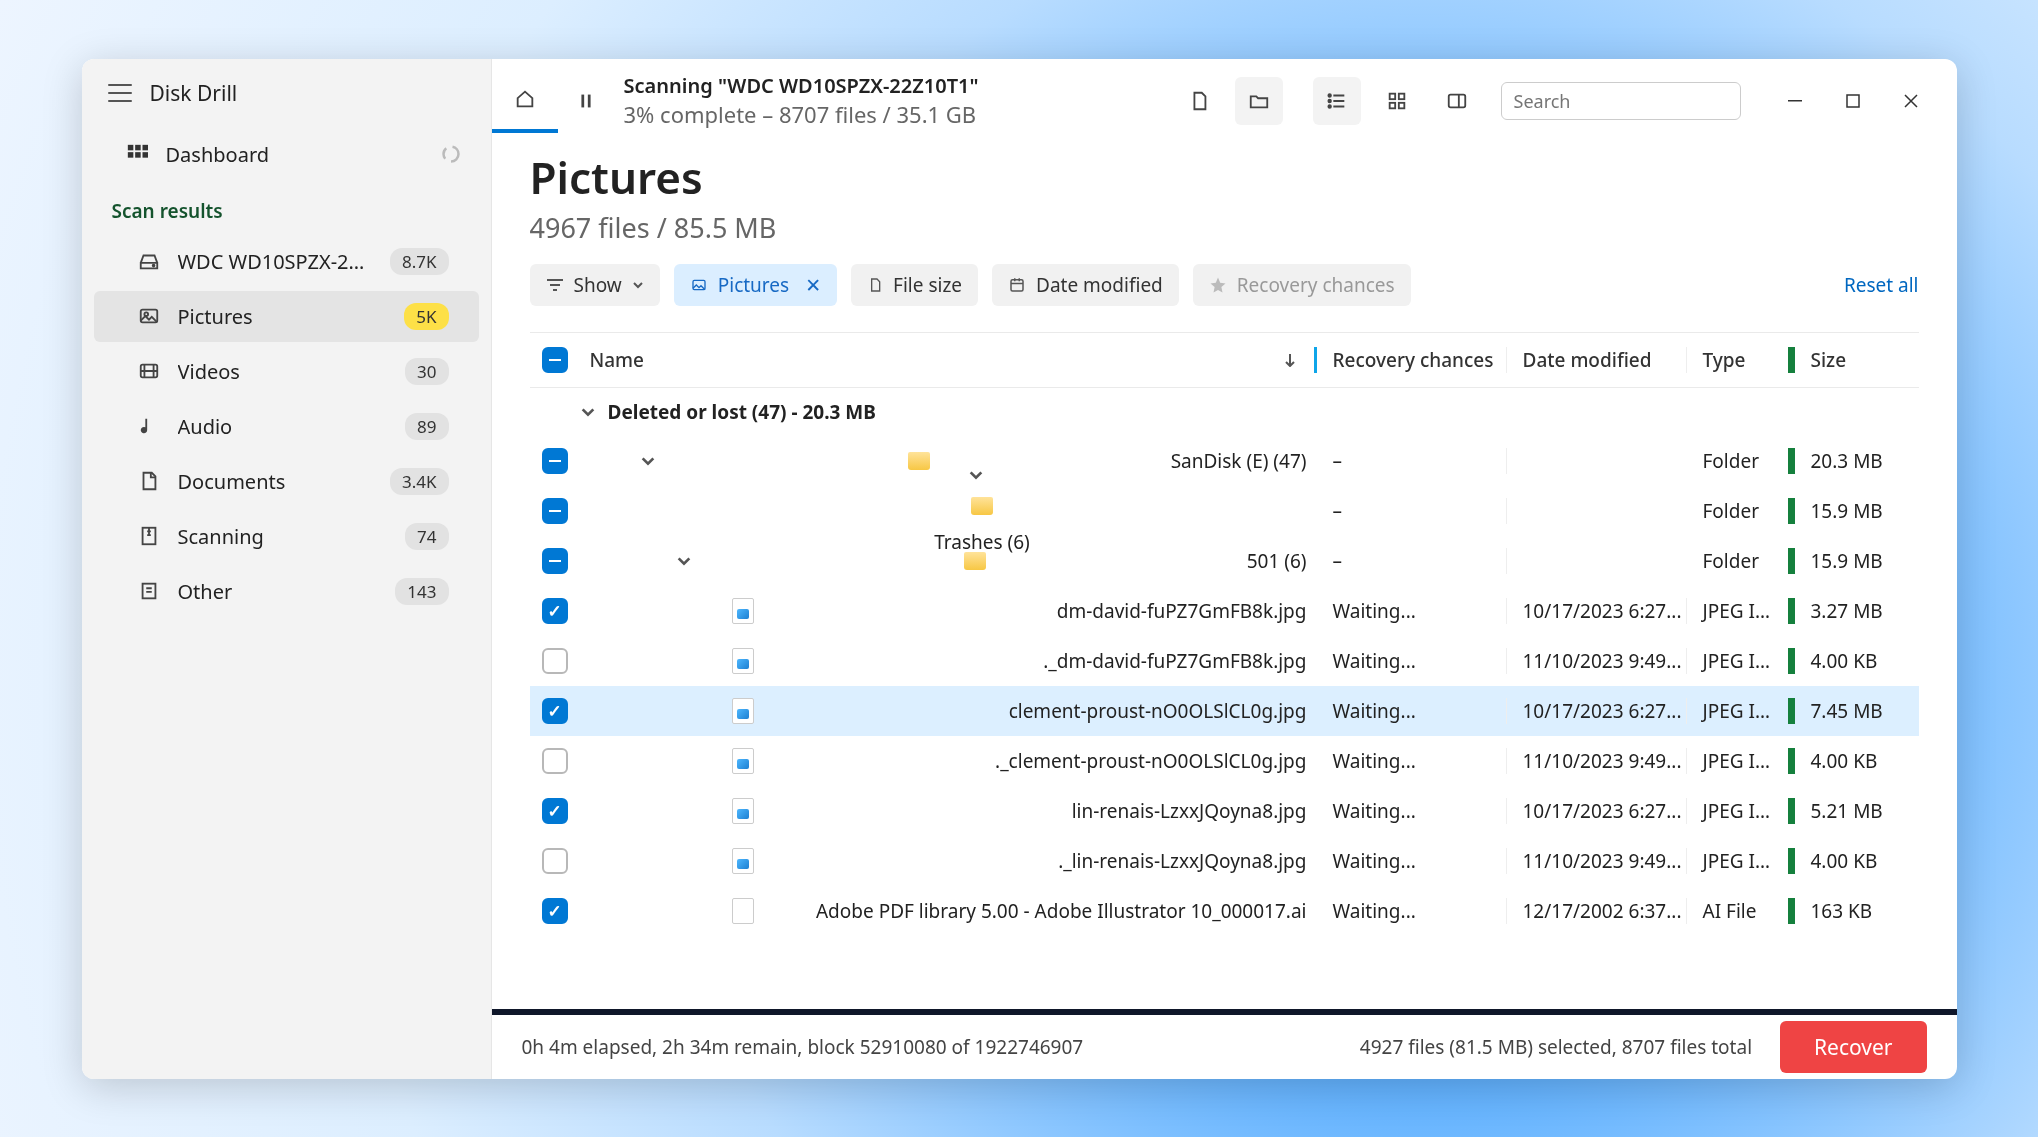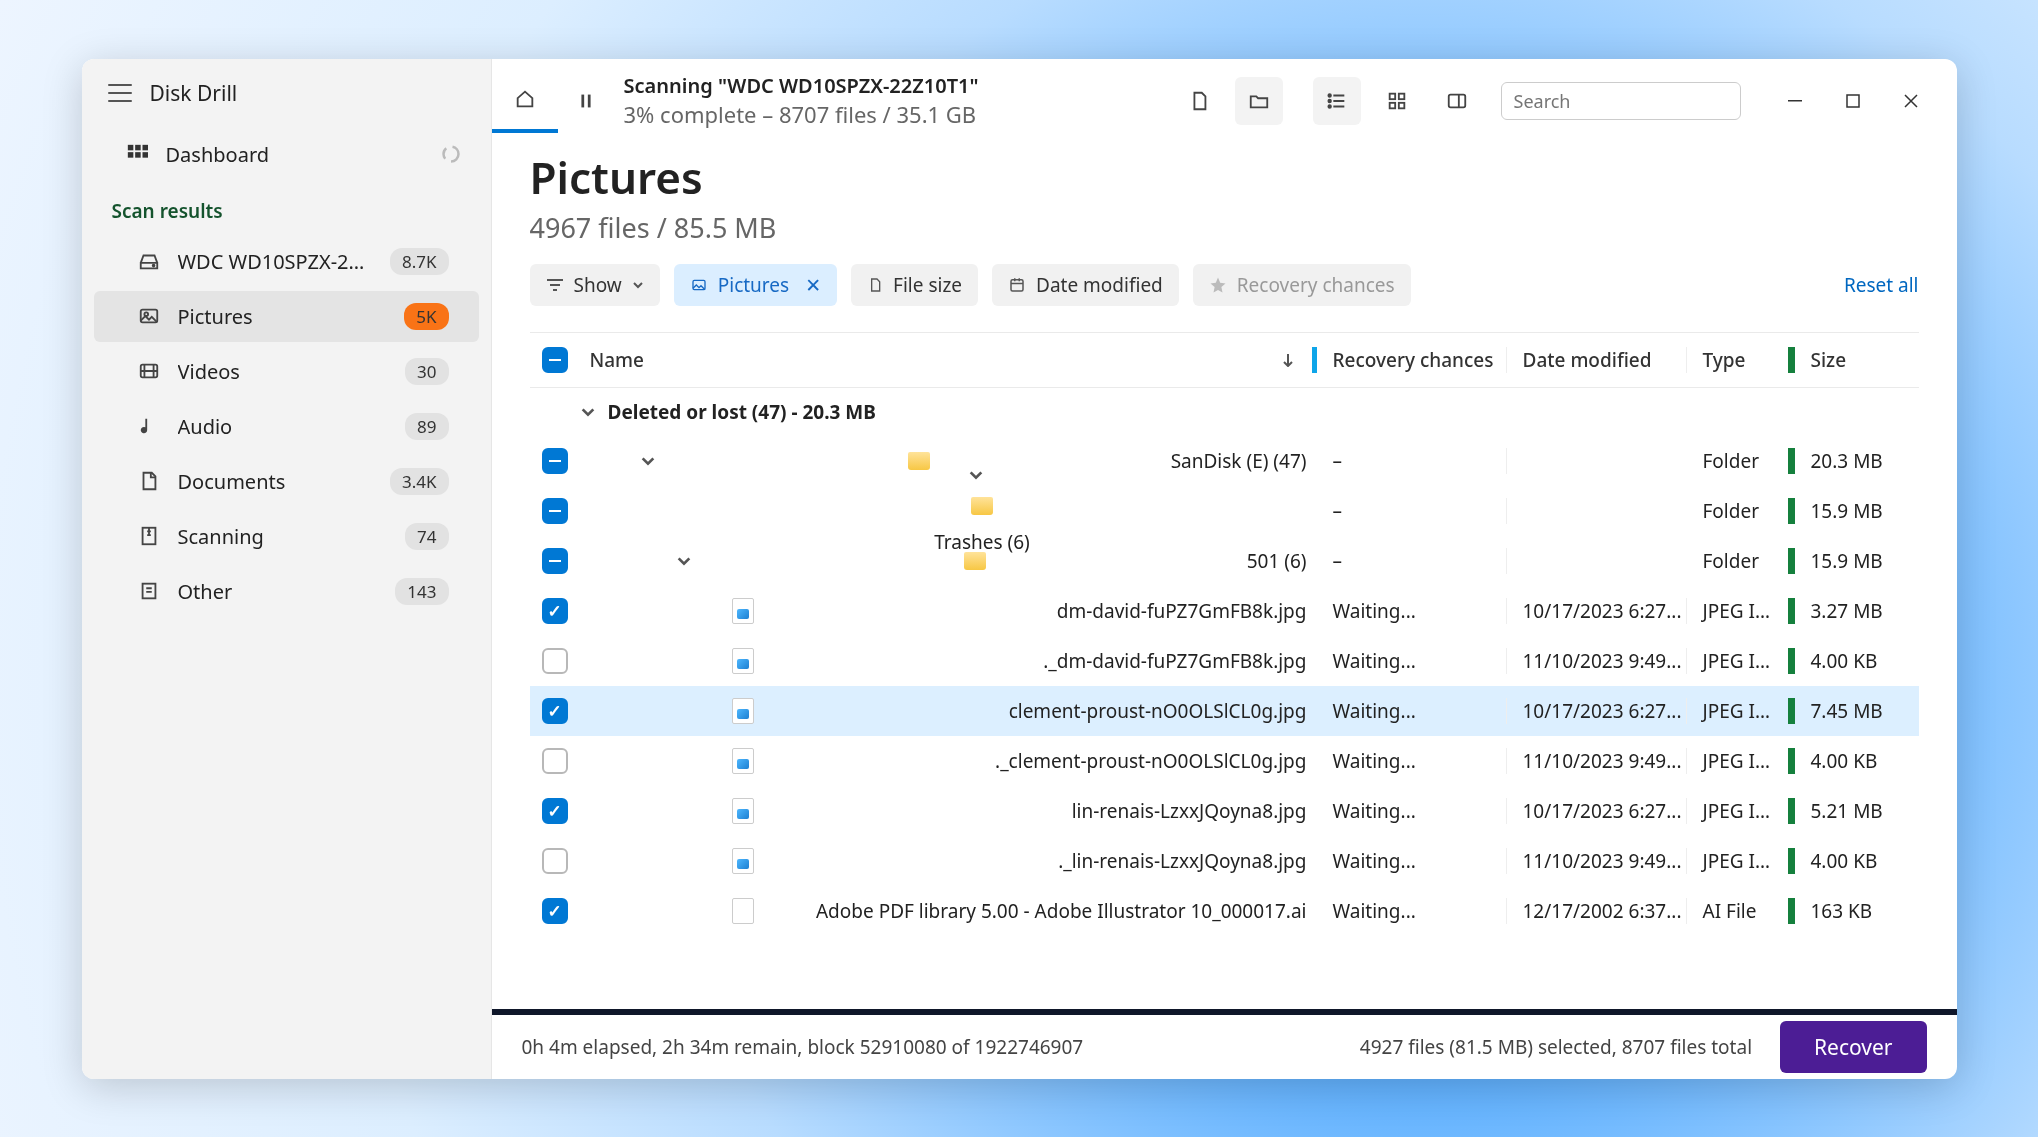--- a/index.html
+++ b/index.html
@@ -33,21 +33,21 @@
   .scan-item {
     display:flex; align-items:center; gap:18px;
     padding:12px 30px 12px 44px; font-size:20px; color:#222;
     border-radius:6px; margin:2px 12px;
     justify-content:space-between;
   }
   .scan-item .left { display:flex; align-items:center; gap:18px; overflow:hidden;}
   .scan-item .label { white-space:nowrap; overflow:hidden; text-overflow:ellipsis; max-width:220px;}
   .scan-item.active { background:#e4e4e4; }
   .badge { background:#e2e2e2; border-radius:12px; padding:2px 12px; font-size:17px; color:#333; }
-  .scan-item.active .badge { background:#f97316;}
+  .scan-item.active .badge { background:#fde047;}
   .icon { width:22px; height:22px; flex:none; }
   
   .main { flex:1; display:flex; flex-direction:column; }
   .toolbar {
     display:flex; align-items:center; gap:4px; padding:10px 18px 0 0; height:74px;
   }
   .tab-home { width:66px; height:64px; display:flex; align-items:center; justify-content:center; border-bottom:4px solid #0078d4; }
   .tab-pause { width:48px; height:64px; display:flex; align-items:center; justify-content:center;}
   .scan-status { margin-left:10px; flex:1; }
   .scan-status .title { font-size:20px; font-weight:600; color:#222;}
@@ -64,21 +64,21 @@
   .page-sub { font-size:27px; color:#666; margin-top:2px; }
   .chip-row { display:flex; align-items:center; gap:14px; margin-top:18px;}
   .chip { display:flex; align-items:center; gap:10px; background:#f1f1f1; border-radius:6px; padding:8px 16px; font-size:19px; color:#333;}
   .chip.blue { background:#dbeeff; color:#1769c4; }
   .chip.blue .x { color:#1769c4; margin-left:6px;}
   .chip.disabled { color:#999;}
   .reset { margin-left:auto; color:#0067c0; font-size:19px; }
   
   .grid-head { display:flex; align-items:center; border-top:1px solid #eaeaea; border-bottom:1px solid #eaeaea; margin-top:26px; height:56px; font-size:19px; color:#333; font-weight:500;}
   .cb-col { width:50px; display:flex; justify-content:center;}
-  .name-col { flex:1; padding-left:10px; border-right:5px solid #0ea5e9; display:flex; align-items:center; justify-content:space-between; padding-right:18px;}
+  .name-col { flex:1; padding-left:10px; border-right:3px solid #0ea5e9; display:flex; align-items:center; justify-content:space-between; padding-right:18px;}
   .rc-col { width:190px; padding-left:16px; border-right:1px solid #eee;}
   .dm-col { width:180px; padding-left:16px; border-right:1px solid #eee;}
   .ty-col { width:108px; padding-left:16px; border-right:7px solid #15803d;}
   .sz-col { width:124px; padding-left:16px; }
   .checkbox { width:26px; height:26px; border-radius:6px; border:2px solid #b8b8b8; display:flex; align-items:center; justify-content:center; background:#fff;}
   .checkbox.checked { background:#0078d4; border-color:#0078d4;}
   .checkbox.checked::after { content:"✓"; color:#fff; font-size:17px; font-weight:700; line-height:1;}
   .checkbox.indet { background:#0078d4; border-color:#0078d4;}
   .checkbox.indet::after { content:""; width:12px; height:2px; background:#fff;}
   .rows { flex:1; overflow:auto; }
@@ -92,21 +92,21 @@
   .indent-3 { padding-left:96px;}
   .file-indent { padding-left:152px;}
   .folder-ic { width:22px; height:18px; background:linear-gradient(#ffe39a,#f7c744); border-radius:2px 2px 3px 3px; flex:none;}
   .jpg-ic { width:22px; height:26px; background:#fff; border:1px solid #ccc; border-radius:2px; position:relative; flex:none; }
   .jpg-ic::after{ content:""; position:absolute; left:4px; top:10px; width:12px; height:10px; background:linear-gradient(135deg,#4db7ff,#1d7fd1); border-radius:2px;}
   .gen-ic { width:22px; height:26px; background:#fff; border:1px solid #ccc; border-radius:2px; flex:none; }
   .cell { overflow:hidden; text-overflow:ellipsis; white-space:nowrap;}
   
   .footer { height:70px; border-top:6px solid #0f172a; display:flex; align-items:center; padding:0 30px; font-size:19px; color:#444;}
   .footer .right { margin-left:auto; display:flex; align-items:center; gap:28px;}
-  .recover-btn { background:#4c1d95; color:#fff; border:none; border-radius:6px; padding:12px 34px; font-size:21px; font-weight:400;}
+  .recover-btn { background:#ef4444; color:#fff; border:none; border-radius:6px; padding:12px 34px; font-size:21px; font-weight:400;}
   svg { display:block; }
 </style>
 </head>
 <body>
 
 <div class="window">
 
   <div class="sidebar">
     <div class="sidebar-header">
       <div class="hamburger">

